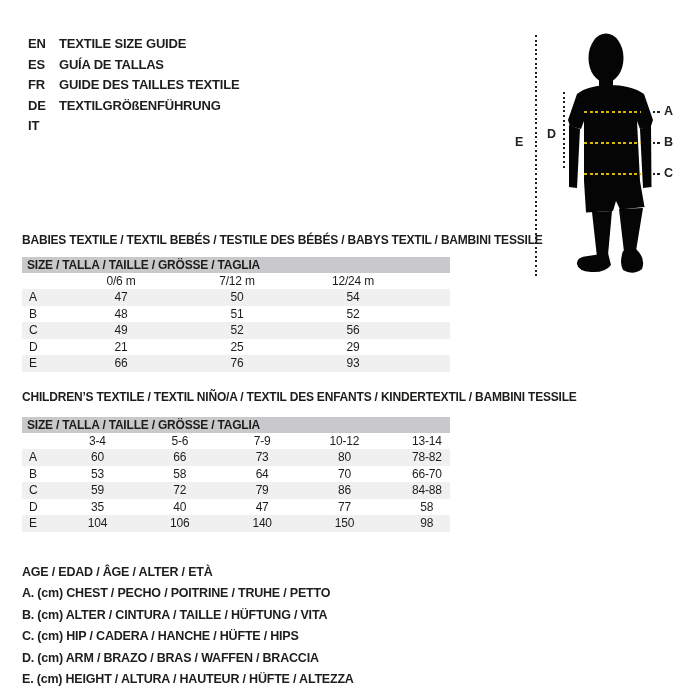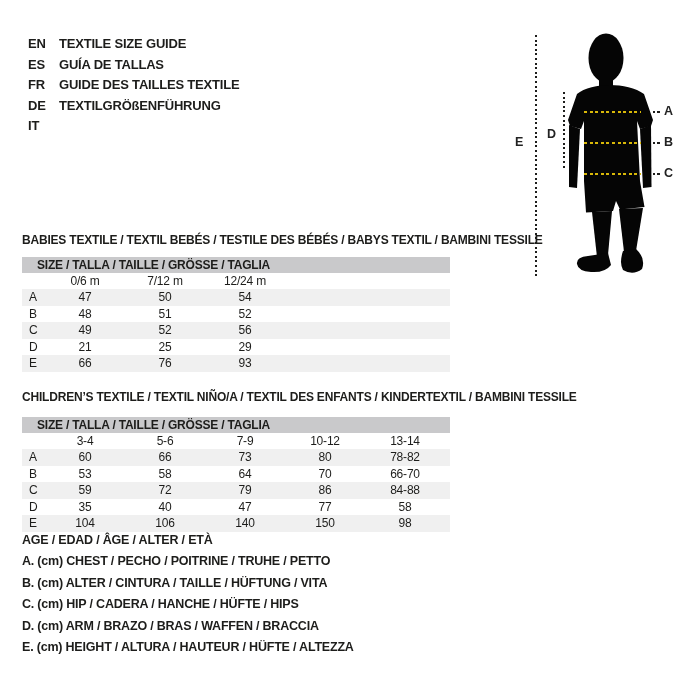--- a/index.html
+++ b/index.html
@@ -39,28 +39,28 @@
   #lbl-a{left:664px;top:104px;}
   #lbl-b{left:664px;top:135px;}
   #lbl-c{left:664px;top:166px;}
   
   .tbl-title{position:absolute;left:22px;font-size:12px;font-weight:bold;white-space:nowrap;}
   #babies-title{top:233px;text-align:center;}
   #children-title{top:390px;}
   .table-block{position:absolute;left:22px;width:428px;}
   #babies-table{top:257px;}
   #children-table{top:417px;}
-  .size-bar{height:16px;background:var(--header-bar);font-weight:bold;font-size:12px;line-height:16px;padding-left:15px;}
-  .trow{display:flex;height:16.5px;align-items:center;font-size:12px;}
+  .size-bar{height:16px;background:var(--header-bar);font-weight:bold;font-size:12px;line-height:16px;padding-left:5px;}
+  .trow{display:flex;height:16.5px;align-items:center;font-size:12px;gap:36px;}
   .trow.head{height:16px;}
   .trow.striped{background:var(--stripe);}
   .tlabel{width:23px;padding-left:7px;}
   .tcell{width:80px;text-align:center;}
   
-  .legend{position:absolute;left:22px;top:529px;}
+  .legend{position:absolute;left:22px;top:561px;}
   .legend-line{height:21.5px;font-size:12.5px;font-weight:bold;white-space:nowrap;display:flex;align-items:center;}
 </style>
 </head>
 <body>
 
 <div id="canvas">
 
   <div class="langs">
     <div class="lang-row">
       <span class="lang-code">EN</span>

